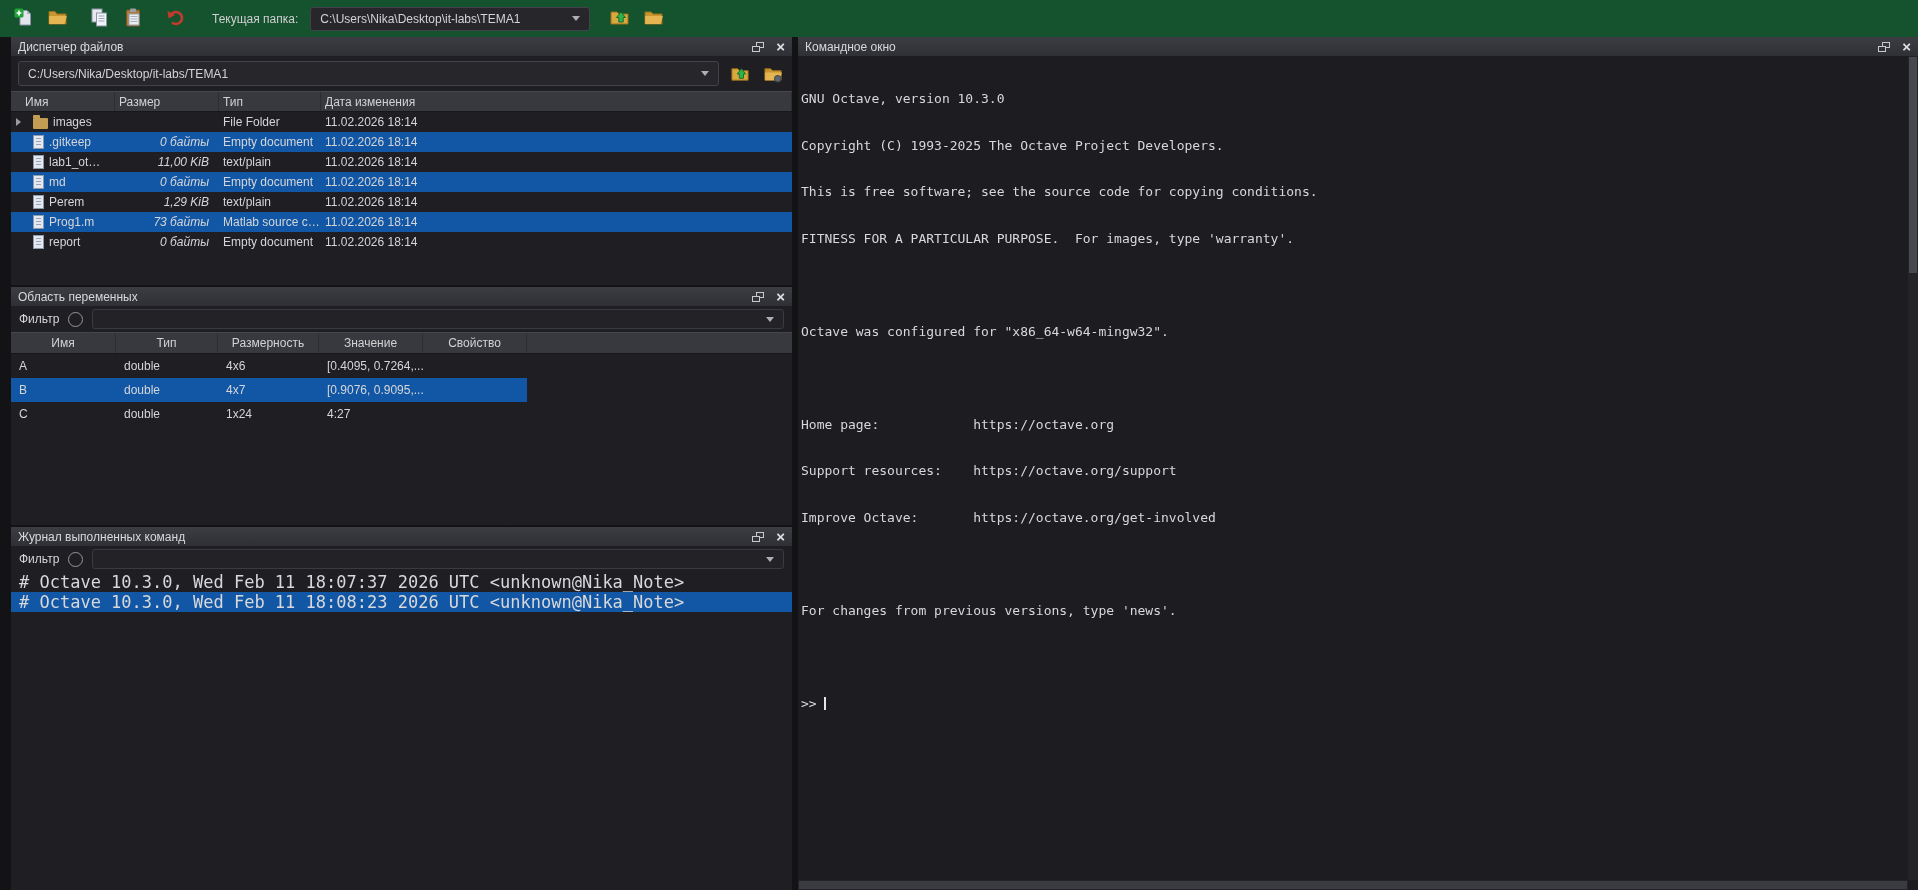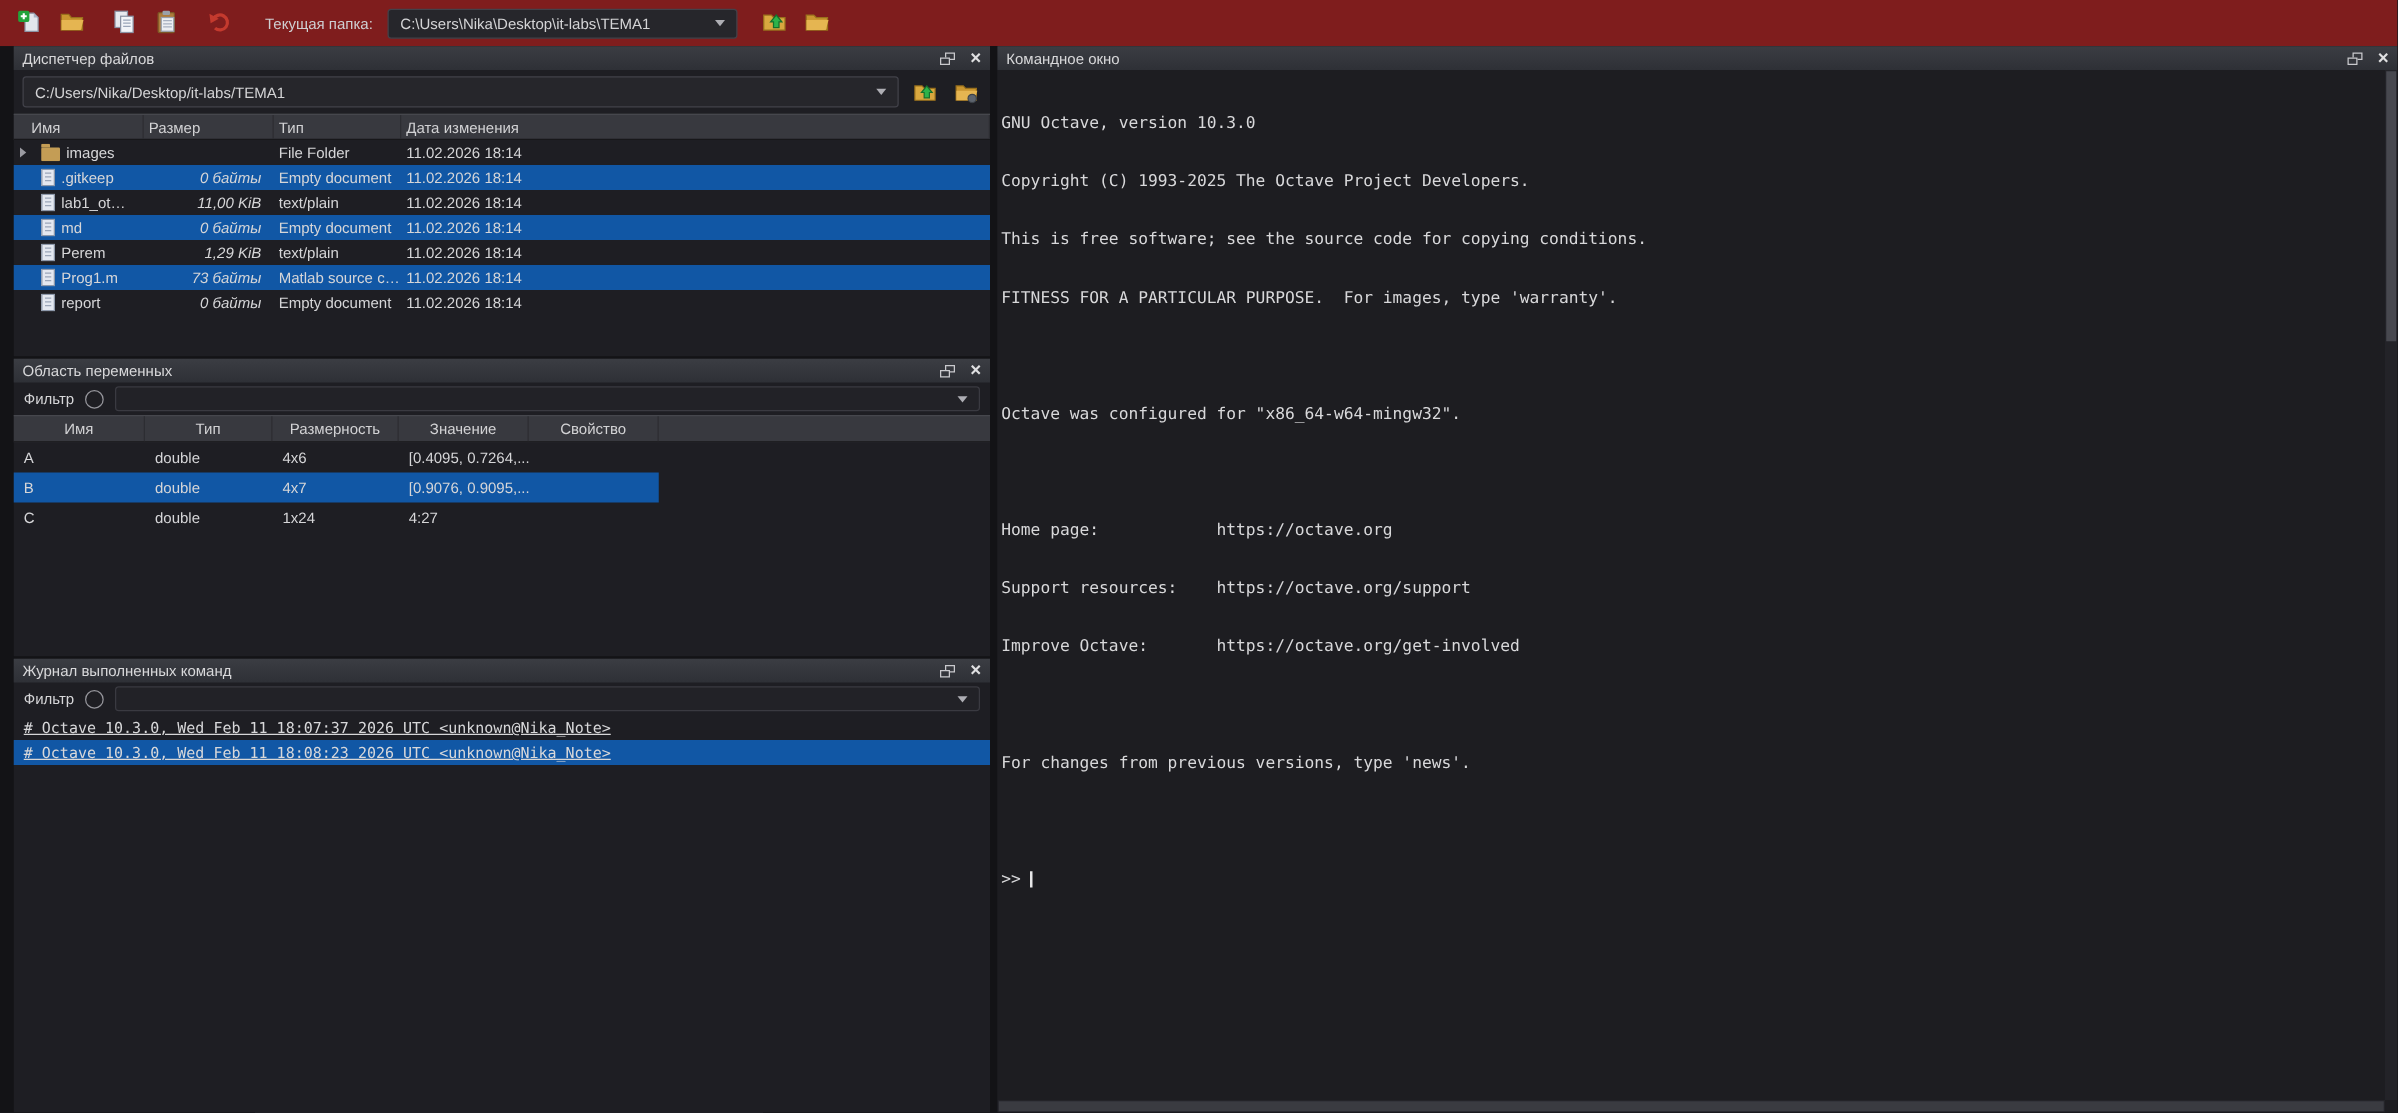--- a/index.html
+++ b/index.html
@@ -9,21 +9,21 @@
     font-family: "Liberation Sans", sans-serif;
     font-size: 12px;
     color: #d6d6d8;
     cursor: default;
   }
   .app { display: flex; flex-direction: column; width: 100%; height: 100%; }
 
   
   .toolbar {
     height: 37px; flex: 0 0 37px;
-    background: #7f1d1d;
+    background: #14532d;
     display: flex; align-items: center;
     padding: 0 8px; gap: 4px;
   }
   .tbtn {
     width: 30px; height: 28px;
     display: flex; align-items: center; justify-content: center;
     border-radius: 3px; background: transparent; border: none;
   }
   .tb-label { color: #cfcfd2; margin: 0 8px 0 18px; white-space: nowrap; }
   .combo {
@@ -100,21 +100,21 @@
 
   
   .whead-strip { height: 22px; flex: 0 0 22px; background: #38393f; border-top: 1px solid #46474d; border-bottom: 1px solid #17171a; }
   .wgrid { display: grid; grid-template-columns: 105px 102px 101px 104px 104px; width: 516px; align-items: center; height: 100%; }
   .whead-strip .hcell { text-align: center; color: #d2d2d4; border-right: 1px solid #2c2d32; height: 100%; display: flex; align-items: center; justify-content: center; }
   .wrow { height: 24px; color: #d6d6d8; }
   .wrow.sel { background: #1157a5; }
   .wrow .cell { padding-left: 8px; }
 
   
-  .hist-list { font-family: "DejaVu Sans Mono", monospace; font-size: 12px; text-decoration: underline; }
+  .hist-list { font-family: "DejaVu Sans Mono", monospace; font-size: 17px; }
   .hrow { height: 20px; display: flex; align-items: center; padding-left: 8px; white-space: pre; color: #d8d8da; }
   .hrow.sel { background: #1157a5; }
 
   
   .cmd-body {
     flex: 1; position: relative; overflow: hidden;
     background: #1d1d21;
     font-family: "DejaVu Sans Mono", monospace;
     font-size: 13px; line-height: 15.5px; color: #d8d8da;
     padding: 4px 14px 0 3px;

